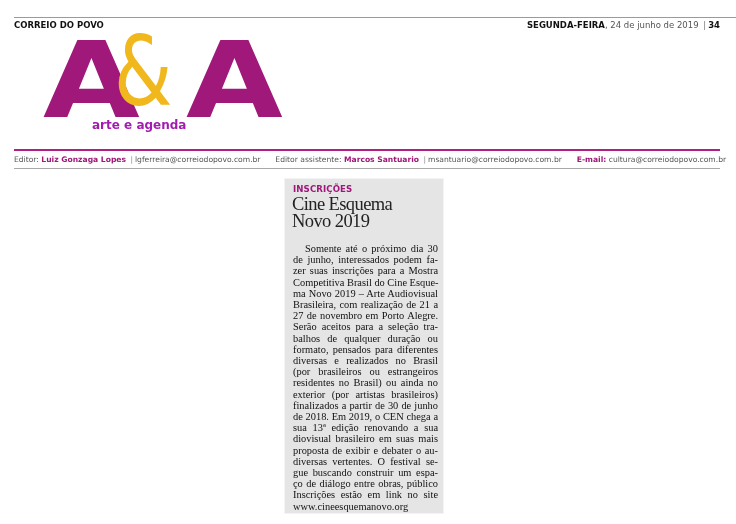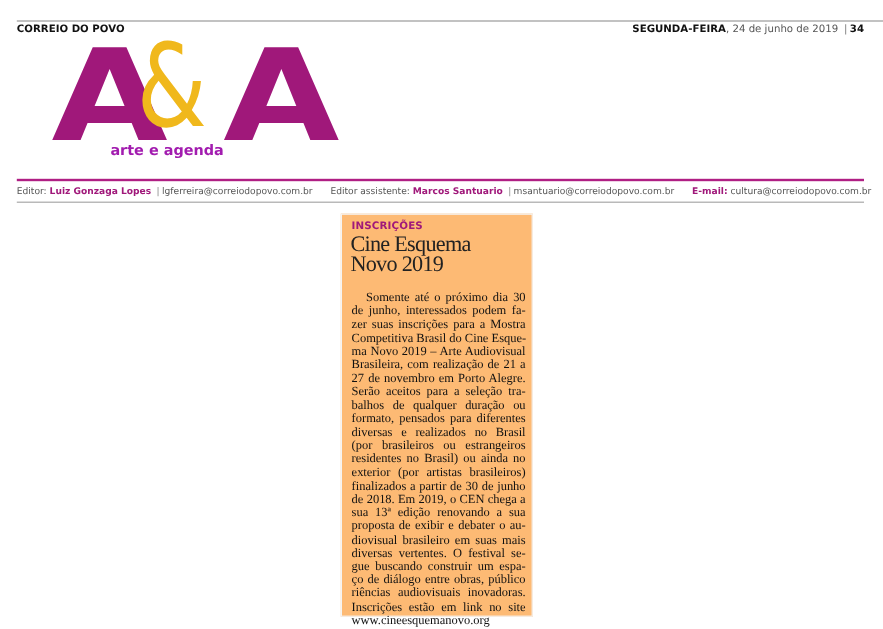--- a/index.html
+++ b/index.html
@@ -54,21 +54,21 @@
     }
     .credits .label { color: #555; }
     .credits .name { color: #a0187a; font-weight: bold; }
     .credits .pipe { color: #888; margin: 0 2px; }
     .credits .gap { display: inline-block; width: 10px; }
     .grey-rule { position: absolute; left: 14px; top: 168px; width: 706px; height: 1px; background: #a8a8a8; }
 
     
     .article {
       position: absolute; left: 284px; top: 178px; width: 160px; height: 336px;
-      background: #fdba74; border: 1px solid #f4f4f4;
+      background: #e5e5e5; border: 1px solid #f4f4f4;
     }
     .kicker {
       position: absolute; left: 8px; top: 5px;
       font-family: "DejaVu Sans", sans-serif; font-weight: bold;
       font-size: 8.6px; color: #a0187a; letter-spacing: 0.1px;
     }
     .headline {
       position: absolute; left: 7px; top: 17px; width: 150px;
       font-family: Liberation Serif, serif; font-weight: normal;
       font-size: 18.5px; line-height: 17px; color: #222;
@@ -133,22 +133,21 @@
     <span class="line">Serão aceitos para a seleção tra-</span>
     <span class="line">balhos de qualquer duração ou</span>
     <span class="line">formato, pensados para diferentes</span>
     <span class="line">diversas e realizados no Brasil</span>
     <span class="line">(por brasileiros ou estrangeiros</span>
     <span class="line">residentes no Brasil) ou ainda no</span>
     <span class="line">exterior (por artistas brasileiros)</span>
     <span class="line">finalizados a partir de 30 de junho</span>
     <span class="line">de 2018. Em 2019, o CEN chega a</span>
     <span class="line">sua 13ª edição renovando a sua</span>
+    <span class="line">diovisual brasileiro em suas mais</span>
     <span class="line">proposta de exibir e debater o au-</span>
-    <span class="line">diovisual brasileiro em suas mais</span>
     <span class="line">diversas vertentes. O festival se-</span>
     <span class="line">gue buscando construir um espa-</span>
     <span class="line">ço de diálogo entre obras, público</span>
-    <span class="line">riências audiovisuais inovadoras.</span>
     <span class="line">Inscrições estão em link no site</span>
     <span class="line last">www.cineesquemanovo.org</span>
   </div>
 </div>
 
 </body></html>

